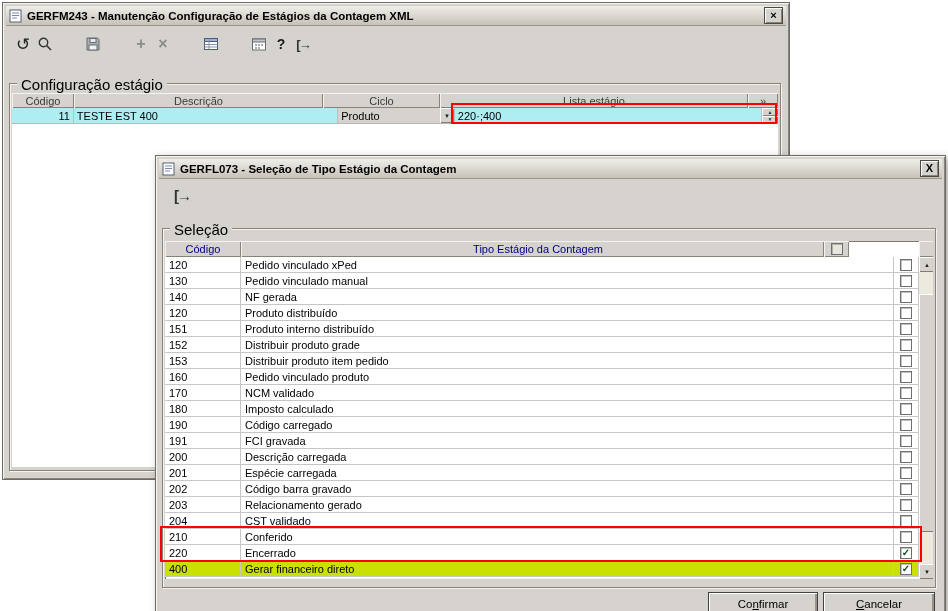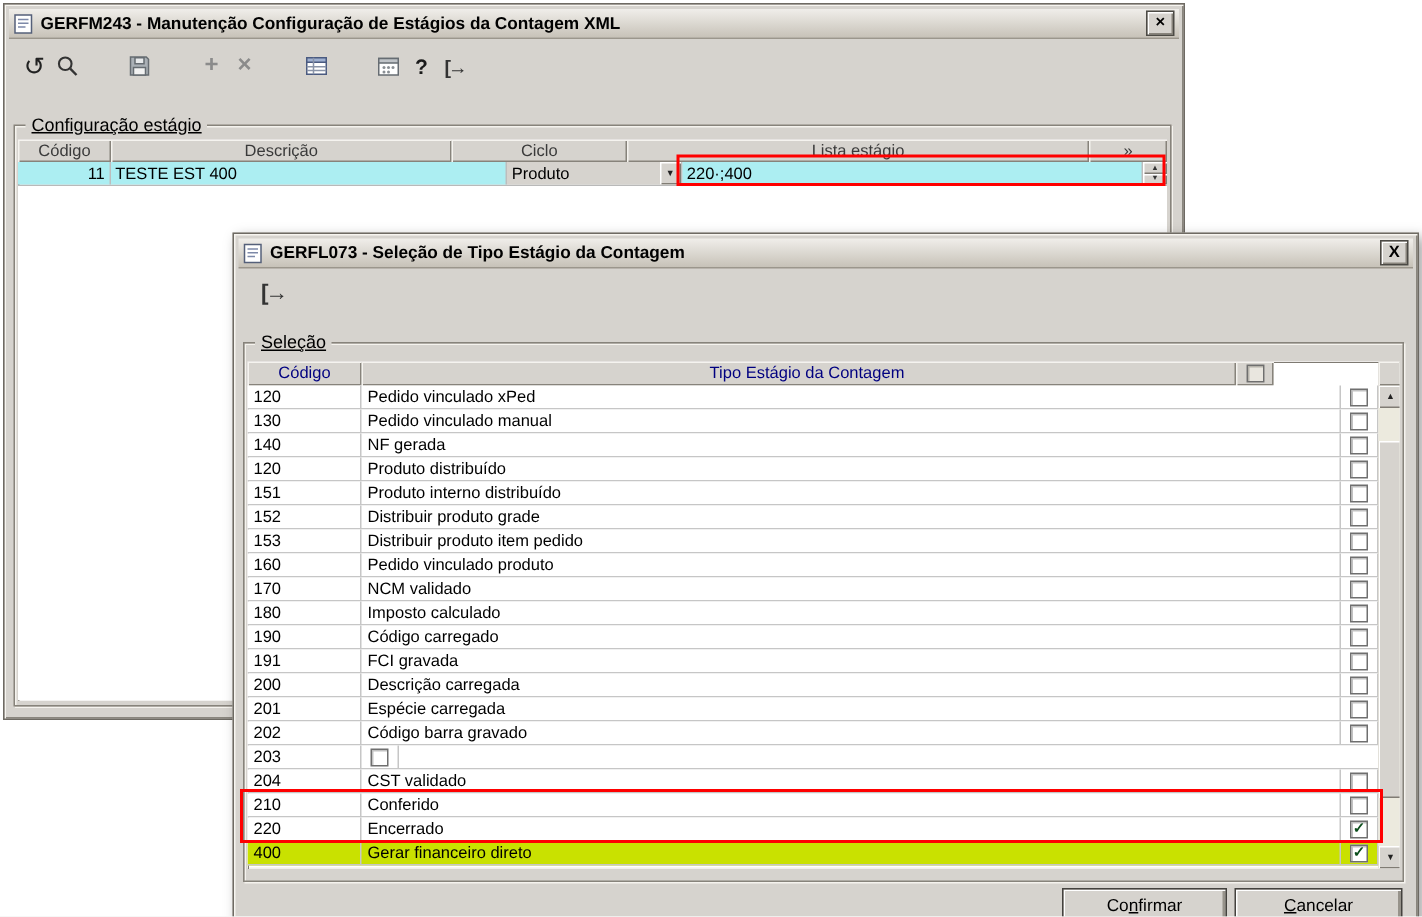--- a/index.html
+++ b/index.html
@@ -27,21 +27,21 @@
   #win2 .toolbar{top:24px;height:30px;padding-left:12px;}
   .tb-ic{width:22px;height:22px;display:flex;align-items:center;justify-content:center;
          font-size:15px;color:#222;flex:0 0 auto;}
   .tb-ic.gray{color:#8b8b8b;font-weight:bold;font-size:16px;}
   .tb-ic.gap{margin-left:26px;}
   .exit-glyph{font-size:13px;letter-spacing:-2px;font-weight:bold;color:#333;}
   .help-glyph{font-weight:bold;font-size:14px;color:#1a1a1a;}
 
   
   .gb{position:absolute;border:1px solid #87837b;box-shadow:inset 1px 1px 0 #f5f3ee,1px 1px 0 #f5f3ee;}
-  .gb-label{position:absolute;top:-8px;left:7px;background:#d6d3ce;padding:0 4px;font-size:12px;text-decoration:underline;}
+  .gb-label{position:absolute;top:-8px;left:7px;background:#d6d3ce;padding:0 4px;font-size:15px;}
   #gb1{left:6px;right:8px;top:80px;bottom:8px;}
   #gb2{left:6px;right:9px;top:72px;bottom:36px;}
 
   .sunken{box-shadow:inset 1px 1px 0 #7e7a72, inset -1px -1px 0 #f7f5f1;}
 
   
   .grid1{position:absolute;left:2px;top:9px;right:2px;bottom:3px;background:#fff;
          display:flex;flex-direction:column;overflow:hidden;}
   .hrow{display:flex;flex:0 0 auto;}
   .hcell{background:#d6d3ce;box-shadow:inset 1px 1px 0 #f5f3ef, inset -1px -1px 0 #87837b;
@@ -169,21 +169,21 @@
           <span class="exit-glyph">[→</span>
         </span>
     </div>
 
     <div class="gb" id="gb1">
       <span class="gb-label">Configuração estágio</span>
 
       <div class="grid1 sunken">
         <div class="hrow">
           <div class="hcell" style="width:62px;">Código</div>
-          <div class="hcell" style="width:227px;">Descrição</div>
+          <div class="hcell" style="width:249px;">Descrição</div>
           <div class="hcell" style="width:117px;">Ciclo</div>
           <div class="hcell" style="width:308px;">Lista estágio</div>
           <div class="hcell" style="flex:1;">»</div>
         </div>
 
         <div class="drow">
           <div class="dcell sel num" style="width:62px;">11</div>
           <div class="dcell sel" style="width:265px;">TESTE EST 400</div>
           <div class="dcell combo-cell" style="width:117px;">
             <span class="combo-text">Produto</span>
@@ -335,20 +335,21 @@
               </div>
               <div class="g2row">
                 <div class="g2c cc">202</div>
                 <div class="g2c ct">Código barra gravado</div>
                 <div class="g2c ck">
                   <span class="cb"></span>
                 </div>
               </div>
               <div class="g2row">
                 <div class="g2c cc">203</div>
+                <div class="g2c ct">Relacionamento gerado</div>
                 <div class="g2c ck">
                   <span class="cb"></span>
                 </div>
               </div>
               <div class="g2row">
                 <div class="g2c cc">204</div>
                 <div class="g2c ct">CST validado</div>
                 <div class="g2c ck">
                   <span class="cb"></span>
                 </div>

